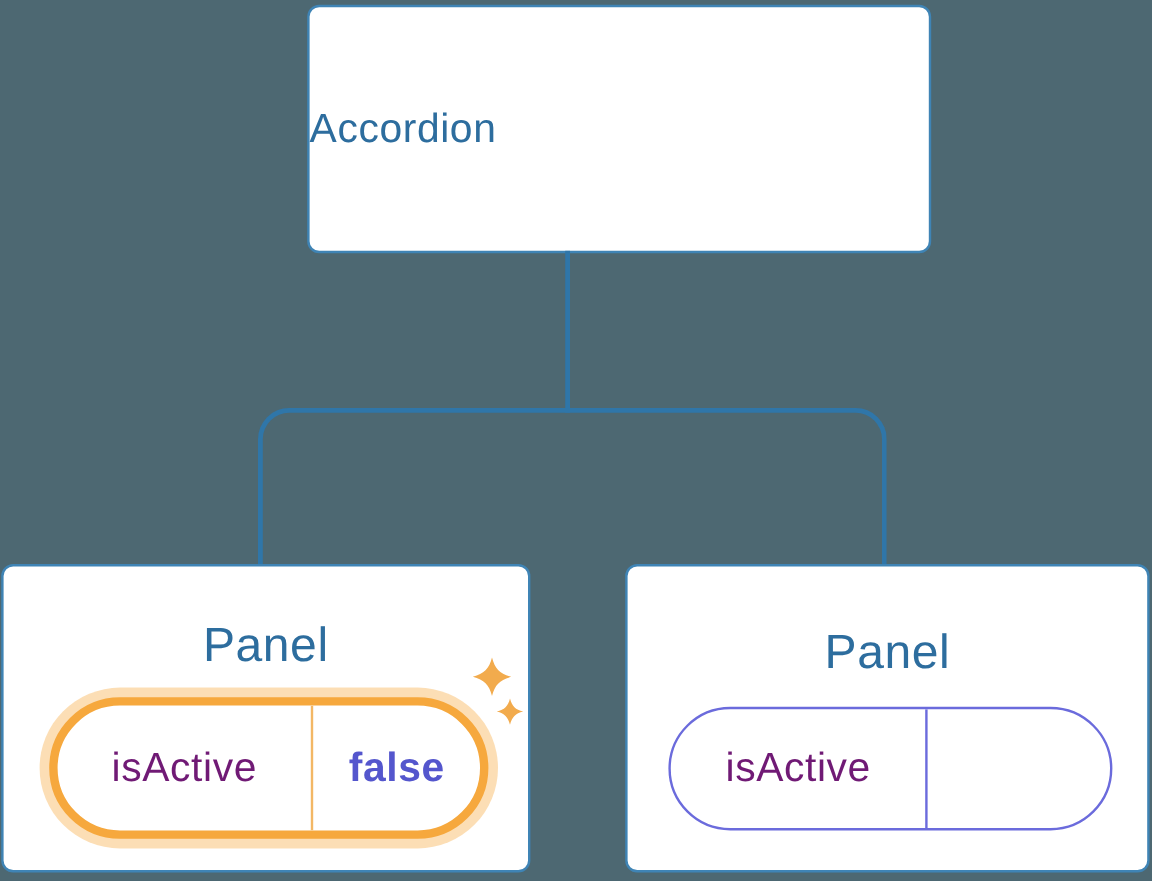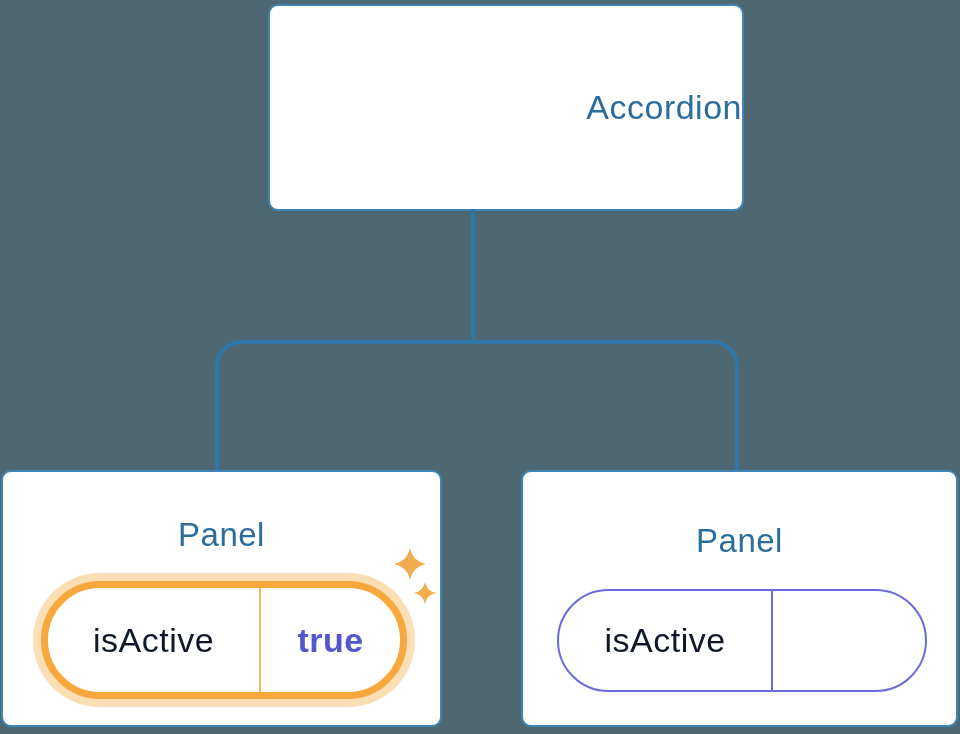--- a/index.html
+++ b/index.html
@@ -18,41 +18,41 @@
 
   
   .node {
     position: absolute;
     background: #ffffff;
     border: 2.5px solid #3F84B5;
     border-radius: 10px;
     box-sizing: border-box;
   }
   .node-root {
-    left: 268px; top: 4px;
-    width: 476px; height: 207px;
+    left: 256px; top: 4px;
+    width: 520px; height: 207px;
     display: flex;
     align-items: center;
-    justify-content: flex-end;
+    justify-content: flex-start;
   }
   .node-root .node-label {
     color: #2D6D9E;
     font-size: 34px;
     font-weight: 500;
     letter-spacing: 0.5px;
   }
   .node-panel-left  { left: 1px;   top: 470px; width: 441px; height: 257px; }
   .node-panel-right { left: 521px; top: 470px; width: 437px; height: 257px; }
 
   .panel-title {
     position: absolute;
     left: 0; right: 0;
     text-align: center;
     color: #2D6D9E;
-    font-size: 33px;
+    font-size: 40px;
     font-weight: 500;
     letter-spacing: 0.5px;
   }
   .node-panel-left  .panel-title { top: 44px; }
   .node-panel-right .panel-title { top: 50px; }
 
   
   .connector-stem {
     position: absolute;
     left: 471px; top: 209px;
@@ -89,21 +89,21 @@
   .pill-inactive {
     left: 34px; top: 117px;
     width: 370px; height: 103px;
     border: 2px solid #6B6BDC;
   }
   .pill-cell {
     display: flex;
     align-items: center;
     justify-content: center;
     font-size: 34px;
-    color: #0f172a;
+    color: #701a75;
     letter-spacing: 0.5px;
   }
   .pill-cell-name  { flex: 0 0 60%; }
   .pill-cell-value { flex: 1 1 auto; }
   .pill-divider { width: 2px; }
   .pill-active .pill-divider   { background: #F3B765; }
   .pill-inactive .pill-divider { background: #6B6BDC; }
   .pill-value-bold {
     font-weight: 700;
     color: #5456CD;
@@ -127,21 +127,21 @@
 
   <div class="connector-stem"></div>
   <div class="connector-branch"></div>
 
   <div class="node node-panel-left">
     <div class="panel-title">Panel</div>
 
     <div class="pill pill-active">
       <div class="pill-cell pill-cell-name">isActive</div>
       <div class="pill-divider"></div>
-      <div class="pill-cell pill-cell-value pill-value-bold">true</div>
+      <div class="pill-cell pill-cell-value pill-value-bold">false</div>
     </div>
 
     <svg class="sparkles" viewBox="0 0 46 58" aria-hidden="true">
       <path fill="#F2AB4D" d="M18 1 C20.5 10.5 24.5 14.5 34 17 C24.5 19.5 20.5 23.5 18 33 C15.5 23.5 11.5 19.5 2 17 C11.5 14.5 15.5 10.5 18 1 Z"></path>
       <path fill="#F2AB4D" d="M33 35 C34.7 41.5 37.5 44.3 44 46 C37.5 47.7 34.7 50.5 33 57 C31.3 50.5 28.5 47.7 22 46 C28.5 44.3 31.3 41.5 33 35 Z"></path>
     </svg>
   </div>
 
   <div class="node node-panel-right">
     <div class="panel-title">Panel</div>

